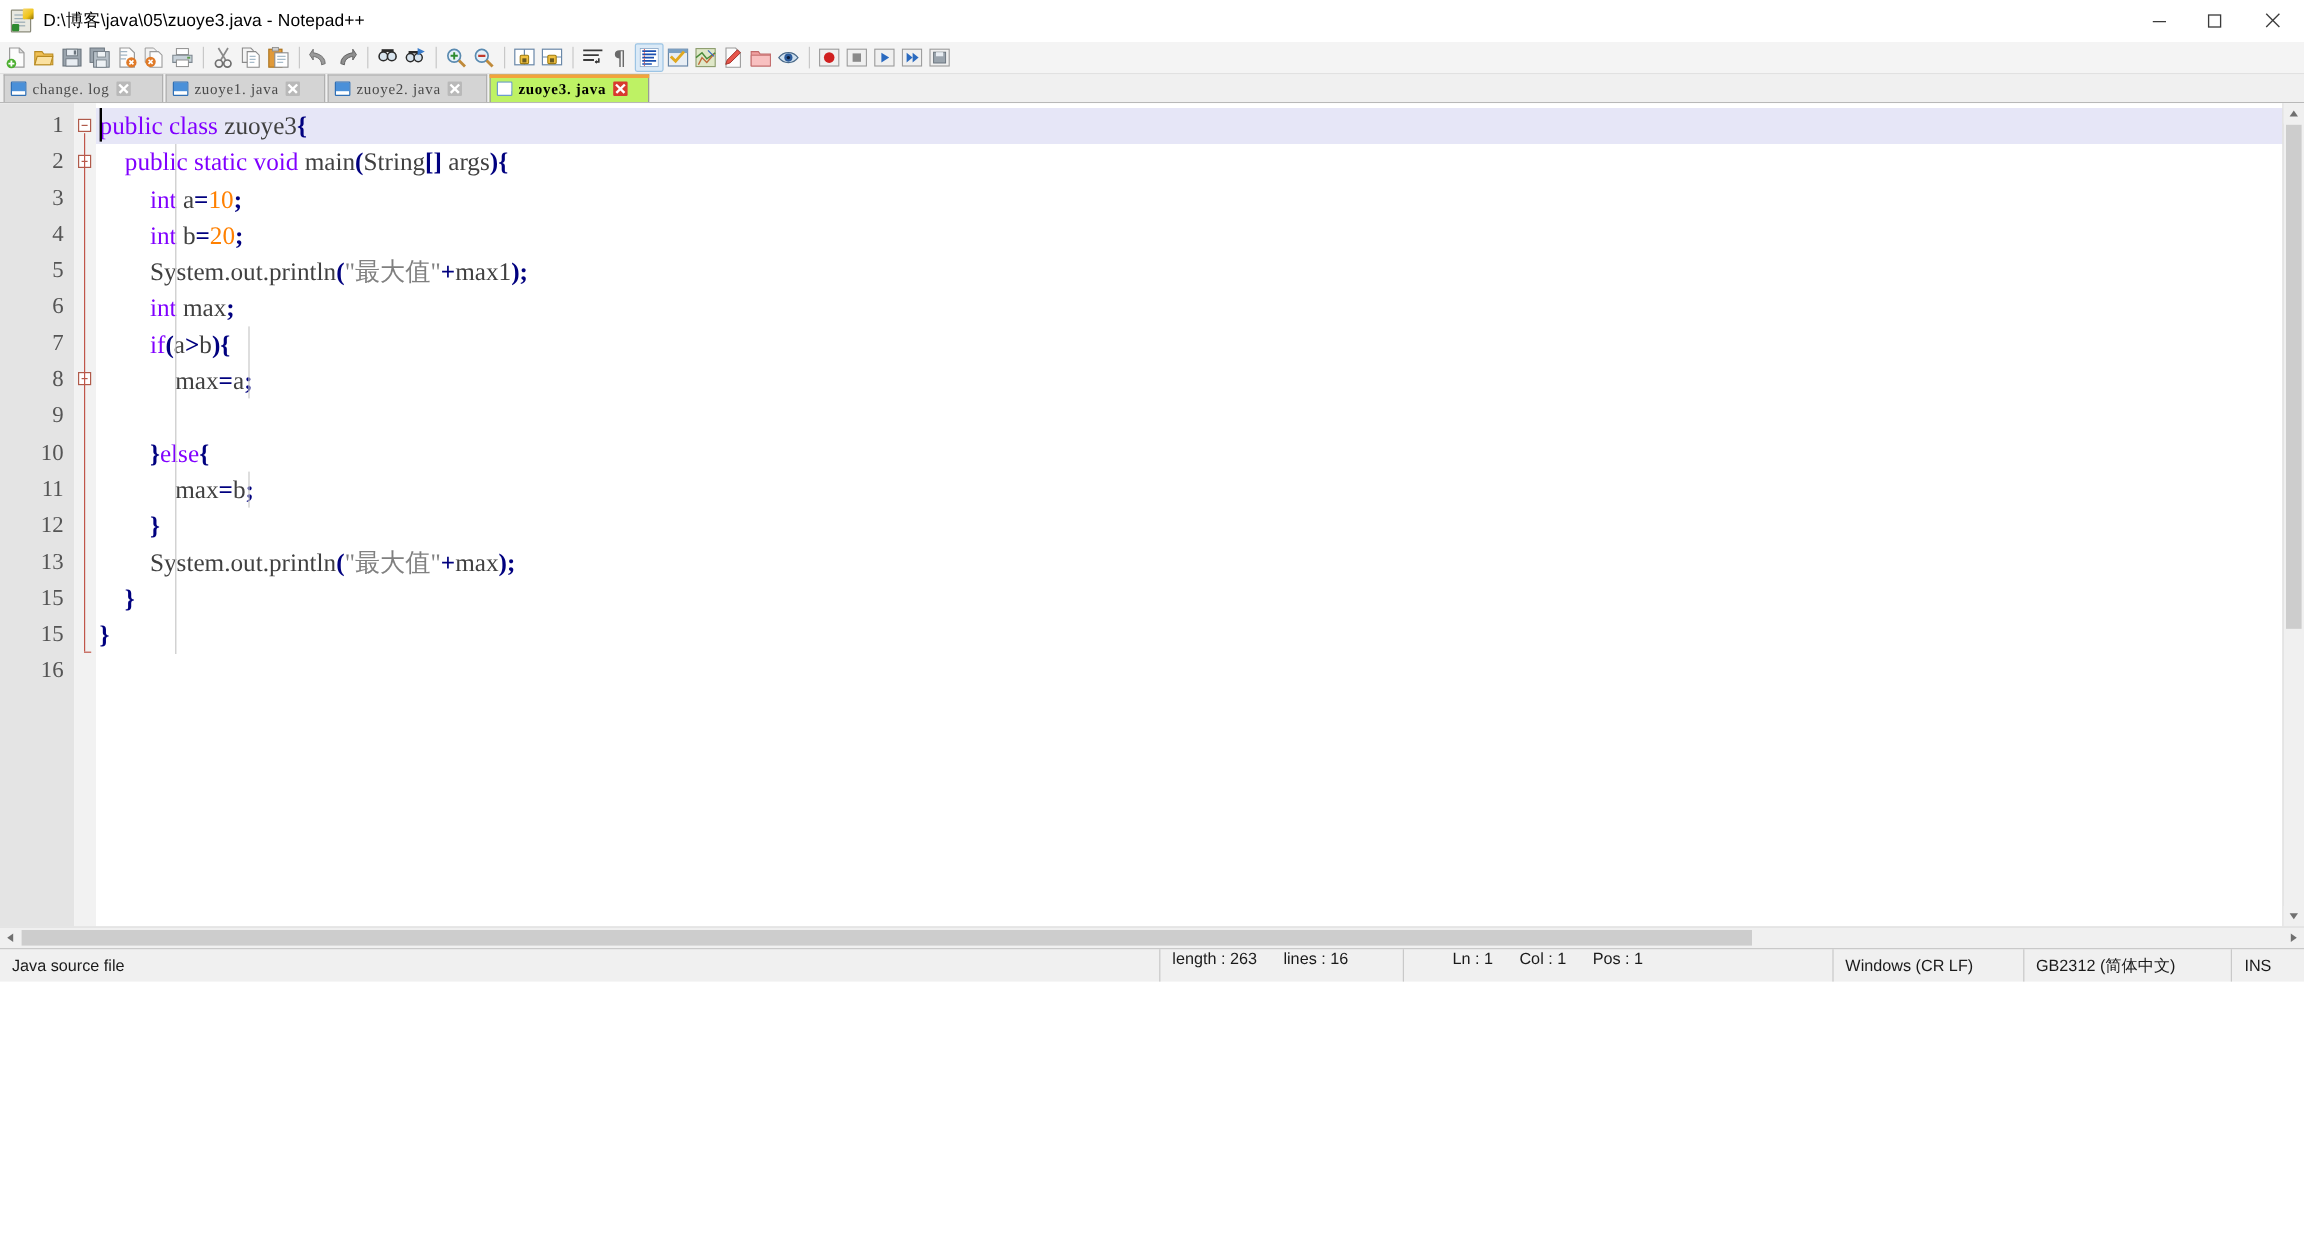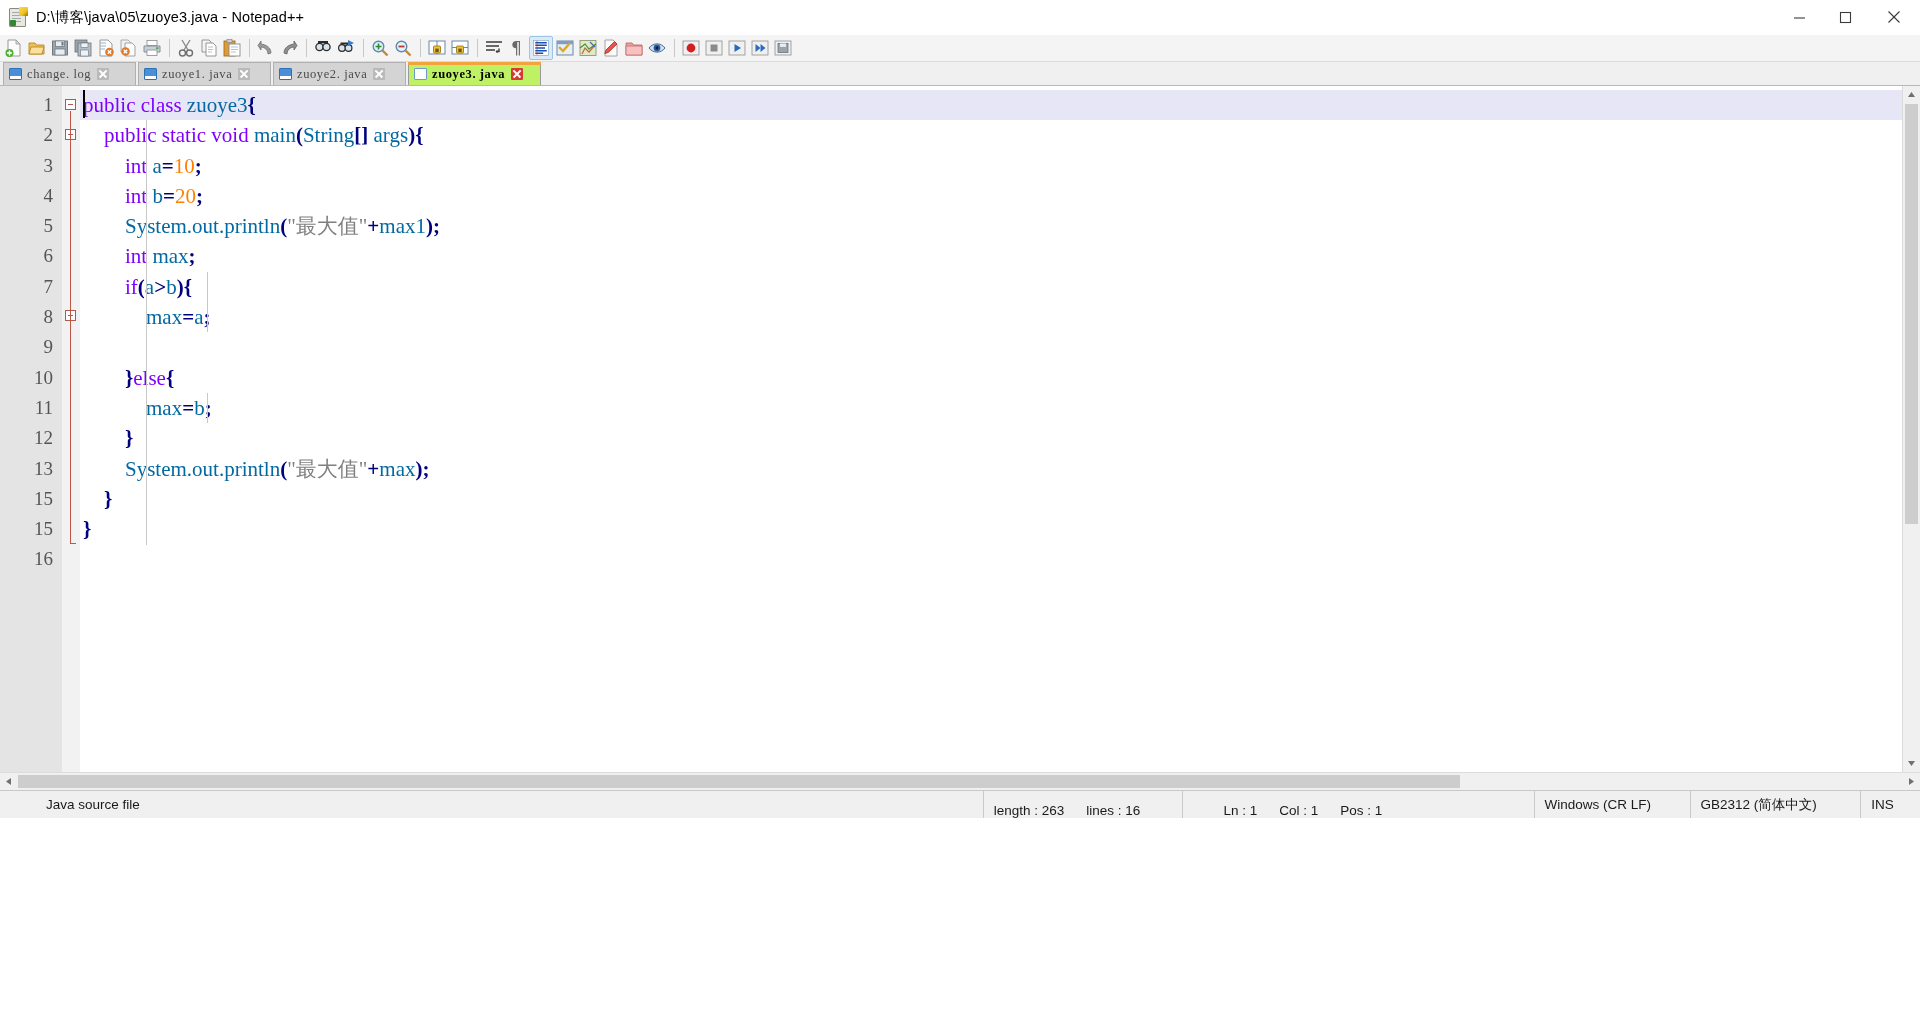--- a/index.html
+++ b/index.html
@@ -155,21 +155,21 @@
   .caret{
     position:absolute;left:3px;top:4px;width:1.5px;height:28px;background:#000000;
   }
   .indent-guide{
     position:absolute;width:1px;background:#c8c8c8;
   }
   .kw{color:#8000ff;}
   .num{color:#ff8000;}
   .str{color:#808080;}
   .op{color:#00007f;font-weight:bold;}
-  .id{color:#0369a1;}
+  .id{color:#404040;}
   .vscroll{
     position:absolute;right:0;top:0;bottom:0;width:17px;background:#f0f0f0;border-left:1px solid #dcdcdc;
   }
   .vscroll .arrow{
     position:absolute;left:0;width:17px;height:17px;background:#f0f0f0;
     display:flex;align-items:center;justify-content:center;
   }
   .vscroll .arrow.up{top:0;}
   .vscroll .arrow.dn{bottom:0;}
   .vscroll .thumb{
@@ -184,21 +184,21 @@
   
   .statusbar{
     height:27px;flex:0 0 27px;display:flex;align-items:center;
     background:#f0f0f0;border-top:1px solid #c9c9c9;font-size:13.5px;color:#1a1a1a;
   }
   .sb-cell{
     height:27px;display:flex;align-items:center;padding:0 10px;white-space:nowrap;
     border-right:1px solid #c9c9c9;box-sizing:border-box;
   }
   .sb-cell.noborder{border-right:none;}
-  .sb-gap{display:flex;align-items:flex-end;gap:22px;}
+  .sb-gap{display:flex;align-items:flex-start;gap:22px;}
 </style>
 </head>
 <body>
 
 <div class="app">
 
   <div class="titlebar">
     <div class="title-icon">
       <div class="pad"></div>
       <div class="green"></div>
@@ -625,21 +625,21 @@
     </div>
     <div class="thumb" style="left:18px;width:1442px;"></div>
     <div class="arrow" style="right:0;">
       <svg width="7" height="9" viewBox="0 0 7 9">
           <path d="M6 4.5 L1 1 L1 8 Z" fill="#707070"></path>
         </svg>
     </div>
   </div>
 
   <div class="statusbar">
-    <div class="sb-cell" style="width:975px;margin-left:36px;">Java source file</div>
+    <div class="sb-cell" style="width:975px;">Java source file</div>
     <div class="sb-cell sb-gap" style="width:205px;">
       <span>length : 263</span>
       <span>lines : 16</span>
     </div>
     <div class="sb-cell sb-gap" style="width:360px;padding-left:40px;">
       <span>Ln : 1</span>
       <span>Col : 1</span>
       <span>Pos : 1</span>
     </div>
     <div class="sb-cell" style="width:160px;">Windows (CR LF)</div>

